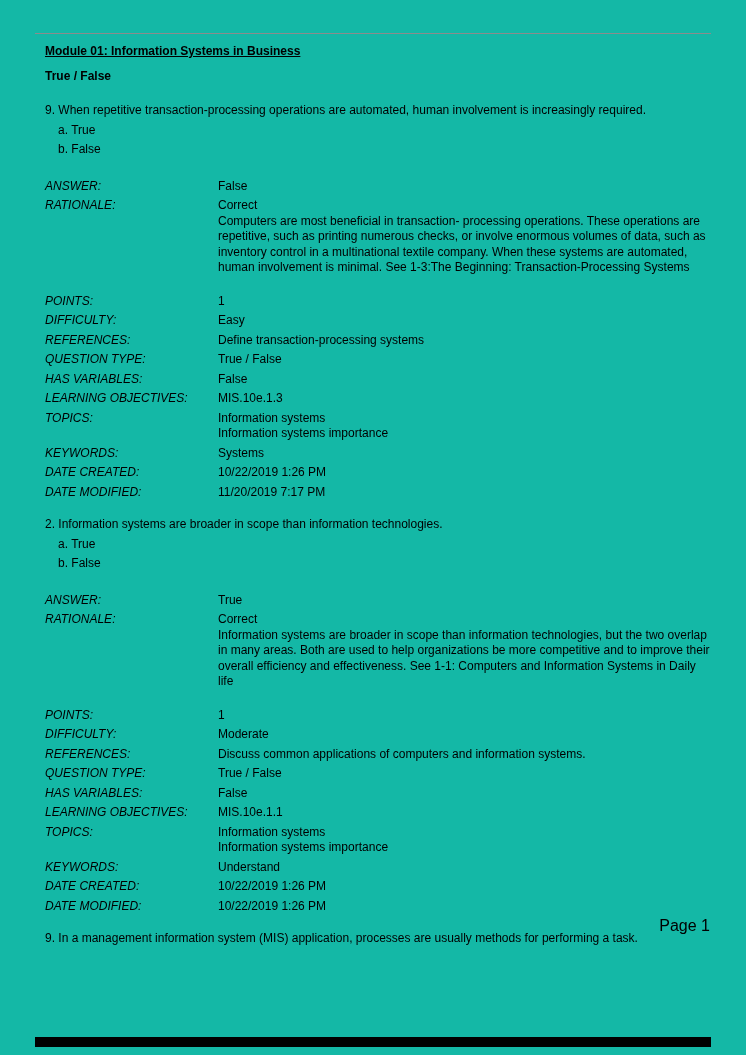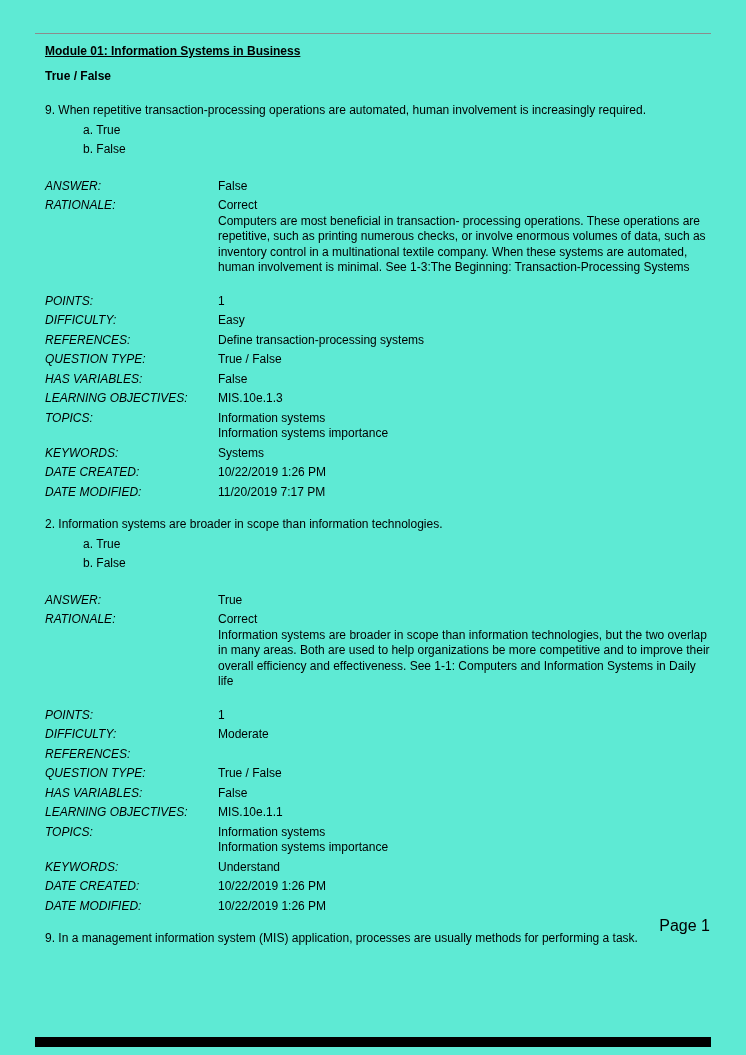--- a/index.html
+++ b/index.html
@@ -1,21 +1,21 @@
 <!DOCTYPE html>
 <html><head>
 <meta charset="utf-8">
 <style>
   html, body { margin: 0; padding: 0; background: #ffffff; }
   .page {
     position: relative;
     width: 746px;
     height: 1055px;
     margin: 0 auto;
-    background: #5eead4;
+    background: #14b8a6;
     font-family: "Liberation Sans", sans-serif;
     font-size: 12px;
     line-height: 15.5px;
     color: #000000;
     overflow: hidden;
   }
   .rule-top {
     position: absolute;
     top: 33px;
     left: 35px;
@@ -40,21 +40,21 @@
     font-weight: bold;
     text-decoration: underline;
     margin-bottom: 9px;
   }
   .section-heading {
     font-weight: bold;
     margin-bottom: 19px;
   }
   .question { margin-bottom: 17px; }
   .q-text { margin-bottom: 4px; }
-  .option { margin-left: 38px; margin-bottom: 4px; }
+  .option { margin-left: 13px; margin-bottom: 4px; }
   .fields { margin-top: 21px; }
   .frow {
     display: grid;
     grid-template-columns: 173px 1fr;
     margin-bottom: 4px;
   }
   .flabel { font-style: italic; }
   .fvalue { white-space: pre-line; }
   .frow.gap-after { margin-bottom: 18px; }
   .next-question { margin-top: 1px; }
@@ -152,20 +152,21 @@
         <div class="frow">
           <span class="flabel">POINTS:</span>
           <span class="fvalue">1</span>
         </div>
         <div class="frow">
           <span class="flabel">DIFFICULTY:</span>
           <span class="fvalue">Moderate</span>
         </div>
         <div class="frow">
           <span class="flabel">REFERENCES:</span>
+          <span class="fvalue">Discuss common applications of computers and information systems.</span>
         </div>
         <div class="frow">
           <span class="flabel">QUESTION TYPE:</span>
           <span class="fvalue">True / False</span>
         </div>
         <div class="frow">
           <span class="flabel">HAS VARIABLES:</span>
           <span class="fvalue">False</span>
         </div>
         <div class="frow">

